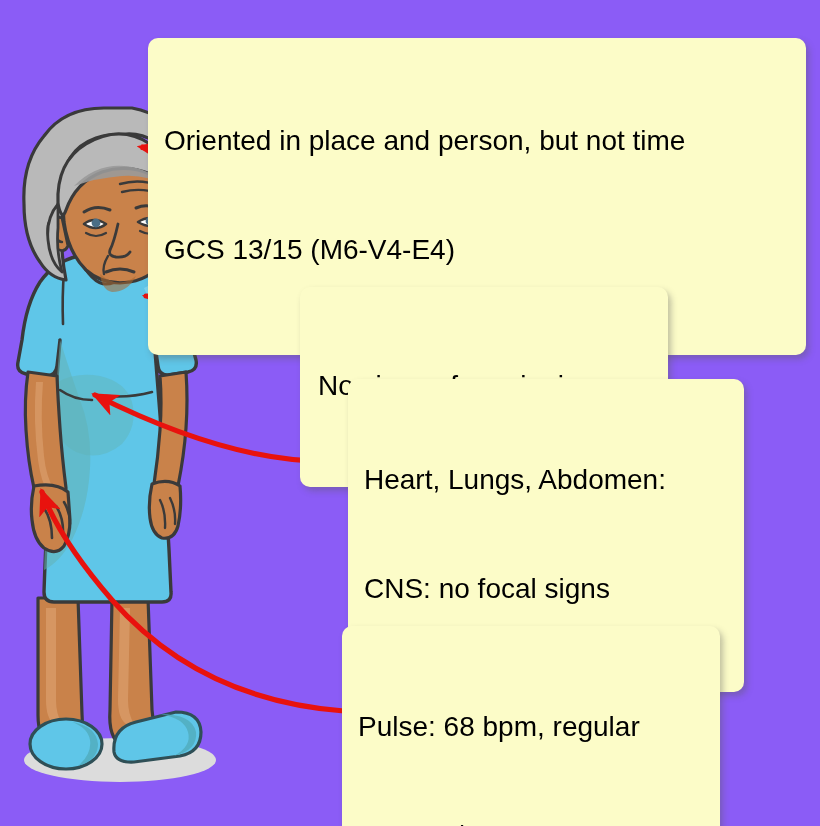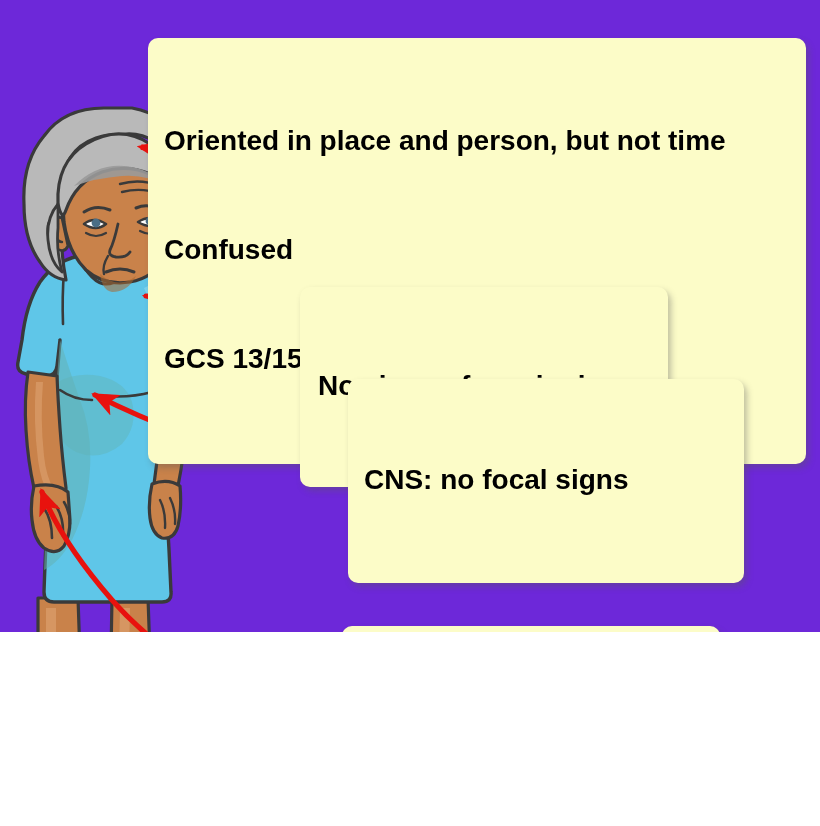--- a/index.html
+++ b/index.html
@@ -4,25 +4,24 @@
 <title>Clinical Examination Findings</title>
 <style>
   html, body {
     margin: 0;
     padding: 0;
     background: #ffffff;
   }
   #scene {
     position: relative;
     width: 820px;
-    height: 632px;
-    background: #6d28d9;
+    height: 826px;
+    background: #8b5cf6;
     overflow: hidden;
     font-family: "Liberation Sans", sans-serif;
-    font-weight: bold;
   }
   #patient-illustration {
     position: absolute;
     left: 0;
     top: 100px;
     width: 240px;
     height: 726px;
   }
   #arrow-layer {
     position: absolute;
@@ -258,31 +257,32 @@
 
     <path d="M301 313 Q231 306 146 296" fill="none" stroke="#e8120e" stroke-width="5.2" stroke-linecap="round" marker-end="url(#arrowhead)"></path>
 
     <path d="M350 460 Q245 470 95 395" fill="none" stroke="#e8120e" stroke-width="5.2" stroke-linecap="round" marker-end="url(#arrowhead)"></path>
 
     <path d="M344 711 Q200 700 112 600 Q60 540 42 492" fill="none" stroke="#e8120e" stroke-width="5.2" stroke-linecap="round" marker-end="url(#arrowhead)"></path>
   </svg>
 
   <div class="callout" id="callout-mental-status">
     <span class="line">Oriented in place and person, but not time</span>
-    <span class="line">Confused</span>
     <span class="line">GCS 13/15 (M6-V4-E4)</span>
   </div>
 
   <div class="callout" id="callout-meningism">
     <span class="line">No signs of meningism</span>
   </div>
 
   <div class="callout" id="callout-systems">
+    <span class="line">Heart, Lungs, Abdomen:</span>
     <span class="line">CNS: no focal signs</span>
   </div>
 
   <div class="callout" id="callout-vitals">
+    <span class="line">Pulse: 68 bpm, regular</span>
     <span class="line">BP: 115/70 mmHg</span>
     
     
   </div>
 
 </div>
 
 </body></html>

